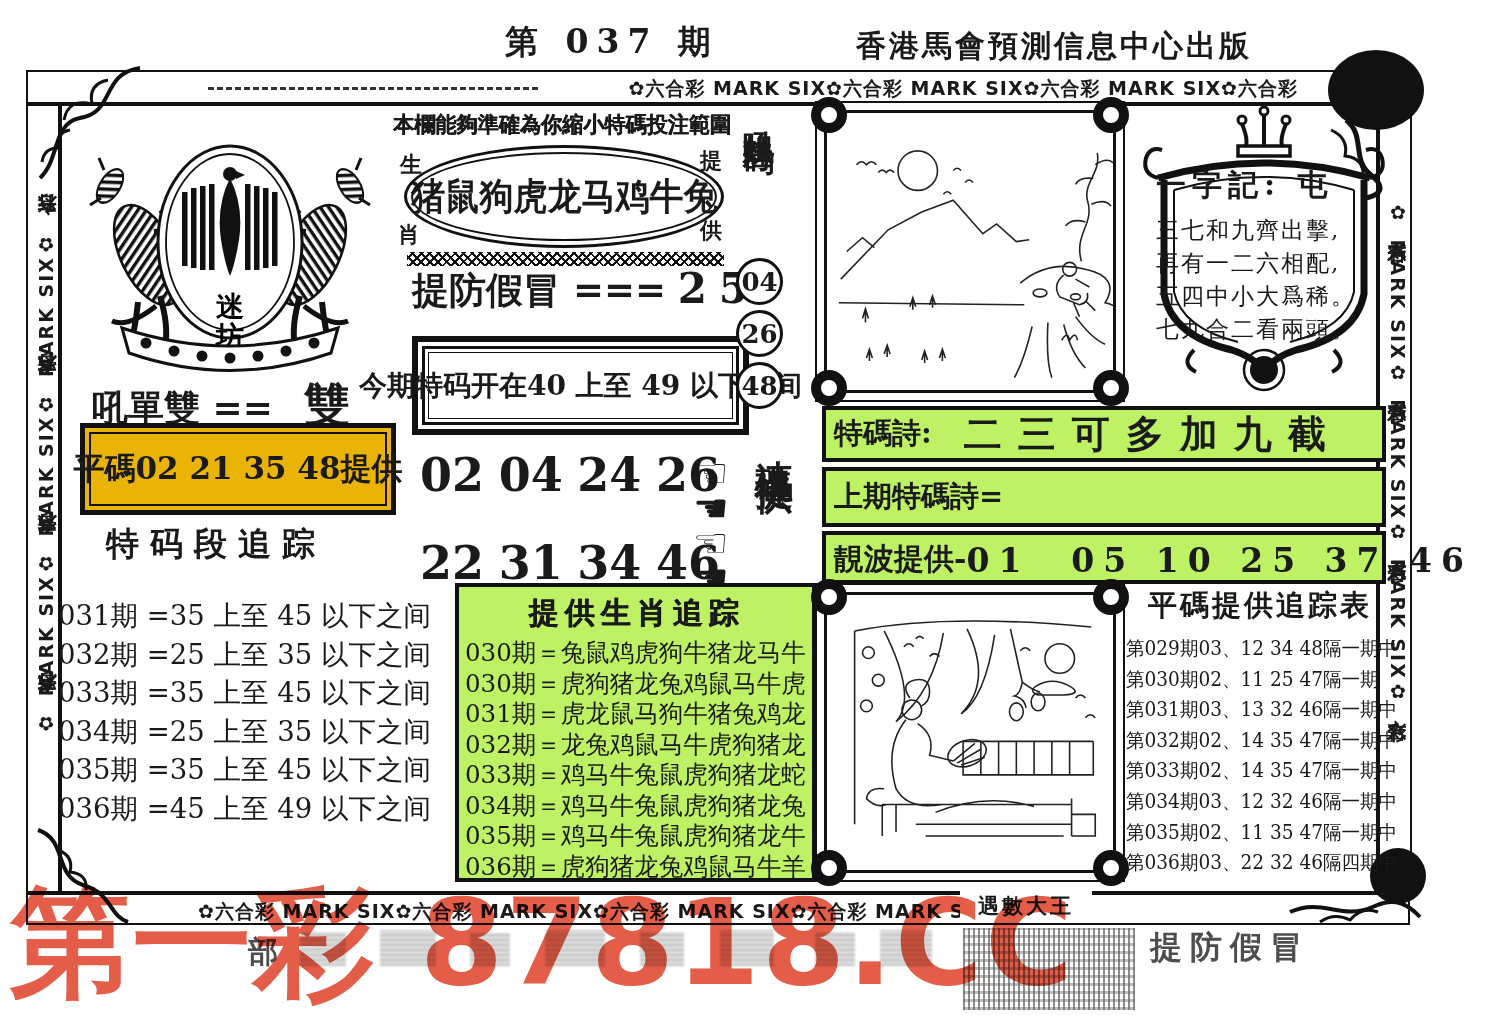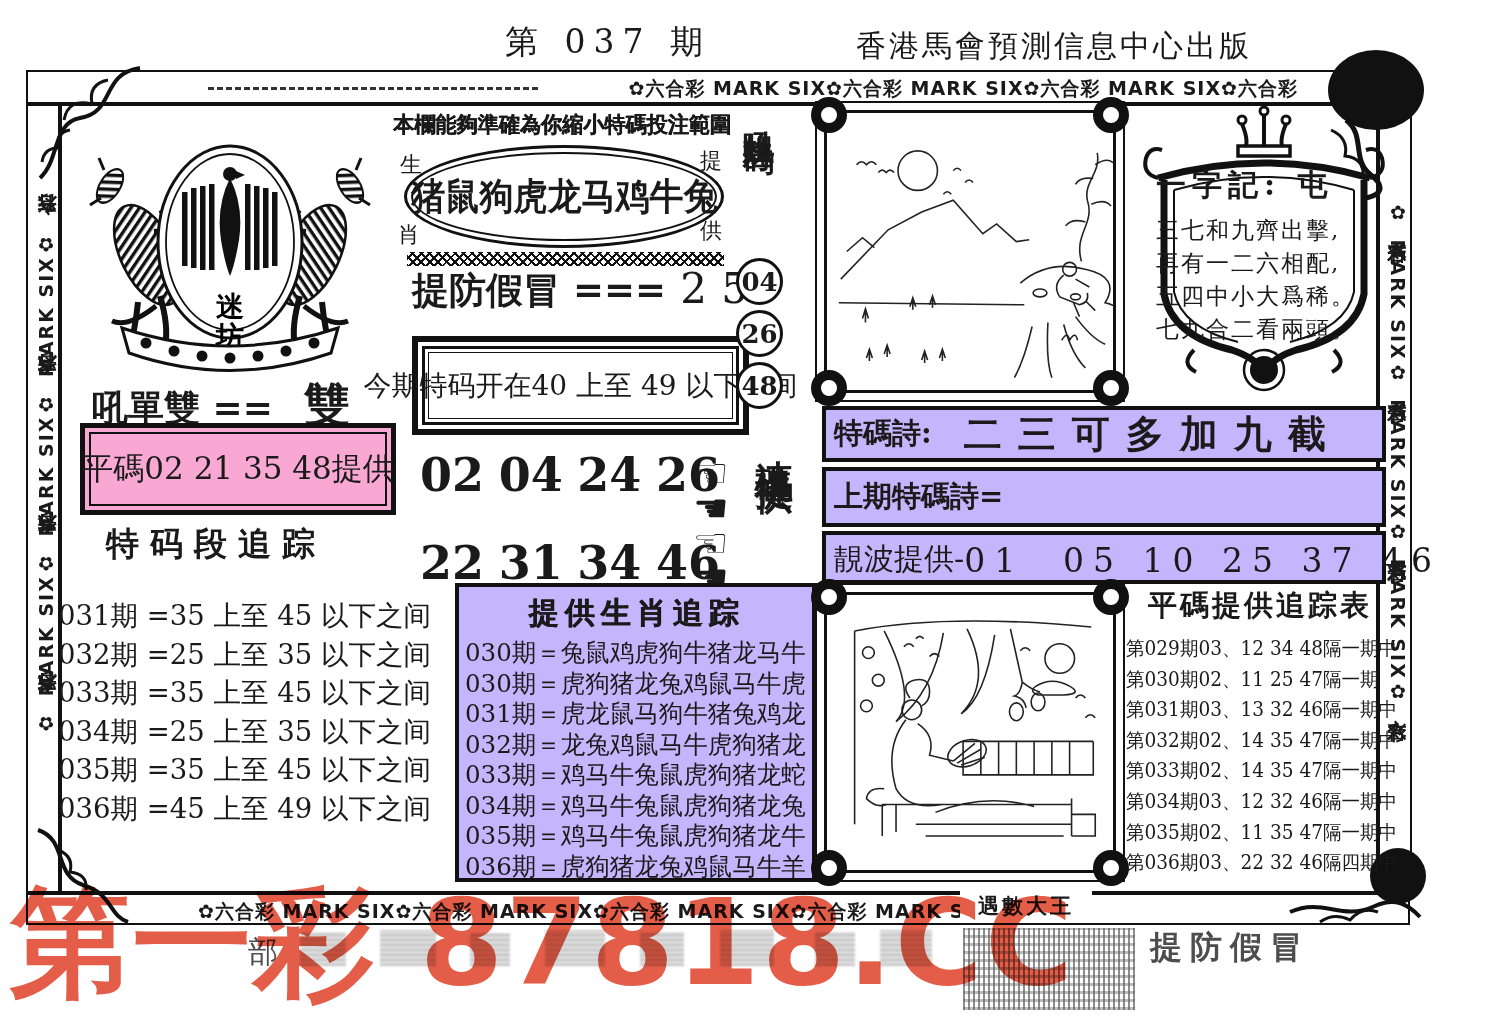--- a/index.html
+++ b/index.html
@@ -1,29 +1,29 @@
 <!DOCTYPE html>
 <html><head>
 <meta charset="utf-8">
 <style>
   *{margin:0;padding:0;box-sizing:border-box}
   html,body{width:1500px;height:1017px;background:#fff;overflow:hidden}
   body{position:relative;font-family:"DejaVu Serif",serif;color:#1a1a1a}
   .abs{position:absolute}
-  .b{font-weight:400}.bb{font-weight:900}
+  .b{font-weight:700}.bb{font-weight:900}
   .ctr{display:flex;align-items:center;justify-content:center}
   .nowrap{white-space:nowrap}
   
   .strip{position:absolute;background:#fff;border:2px solid #111;overflow:hidden;
          font-family:"DejaVu Sans",sans-serif;font-weight:900;font-size:19px;letter-spacing:1px}
   .vtext{writing-mode:vertical-rl;white-space:nowrap;letter-spacing:2px}
   .vflip{transform:rotate(180deg)}
   .innerframe{position:absolute;left:60px;top:104px;width:1318px;height:789px;border:2px solid #111;pointer-events:none}
   
-  .dbox{border:3px solid #111;background:#c4b5fd}
+  .dbox{border:3px solid #111;background:#bef264}
   .dbox>.in{border:1.5px solid #111;width:100%;height:100%}
   .ring{position:absolute;width:36px;height:36px;border:10px solid #111;border-radius:50%;background:#fff}
   
   .pic{border:2px solid #111;background:#fff}
   .pic .pin{position:absolute;inset:7px;border:3px solid #111;overflow:hidden;background:#fff}
   
   .rowline{white-space:nowrap}
   
   .hand{font-family:"DejaVu Sans",sans-serif;font-size:40px;line-height:35px}
   
@@ -144,21 +144,21 @@
   <circle cx="192" cy="264" r="5.5" fill="#111"></circle>
     <circle cx="220" cy="259" r="5.5" fill="#111"></circle>
   <circle cx="248" cy="251" r="5.5" fill="#111"></circle>
 </svg>
 
 <div class="abs nowrap" style="left:92px;top:374px">
   <span class="bb" style="font-size:36px">吼單雙 ==</span>
   <span class="bb" style="font-size:46px;margin-left:26px">雙</span>
 </div>
 
-<div class="abs" style="left:80px;top:423px;width:316px;height:92px;border:5px solid #111;background:#f9a8d4">
+<div class="abs" style="left:80px;top:423px;width:316px;height:92px;border:5px solid #111;background:#eab308">
   <div class="ctr" style="position:absolute;inset:4px;border:2px solid #111">
     <span class="b nowrap" style="font-size:31px">平碼02 21 35 48提供</span>
   </div>
 </div>
 
 <div class="abs bb nowrap" style="left:106px;top:522px;font-size:33px;letter-spacing:11px">特码段追踪</div>
 
 <div class="abs" style="left:58px;top:596px;width:356px;font-size:27.5px;line-height:38.5px">
   <div class="rowline">031期 =35 上至 45 以下之间</div>
   <div class="rowline">032期 =25 上至 35 以下之间</div>

